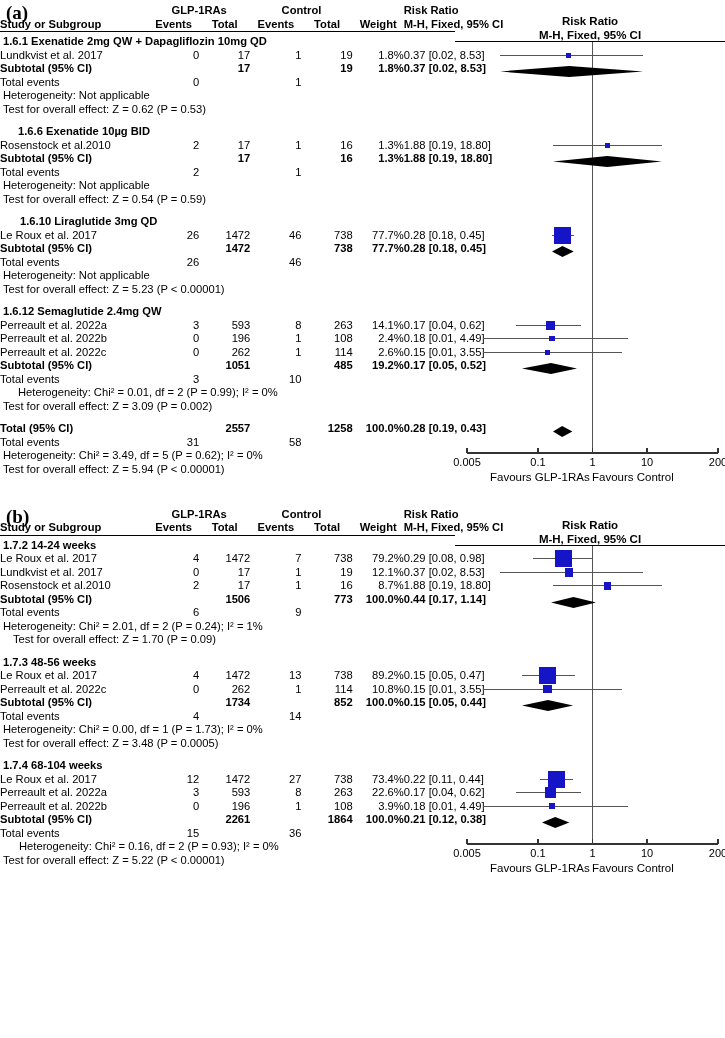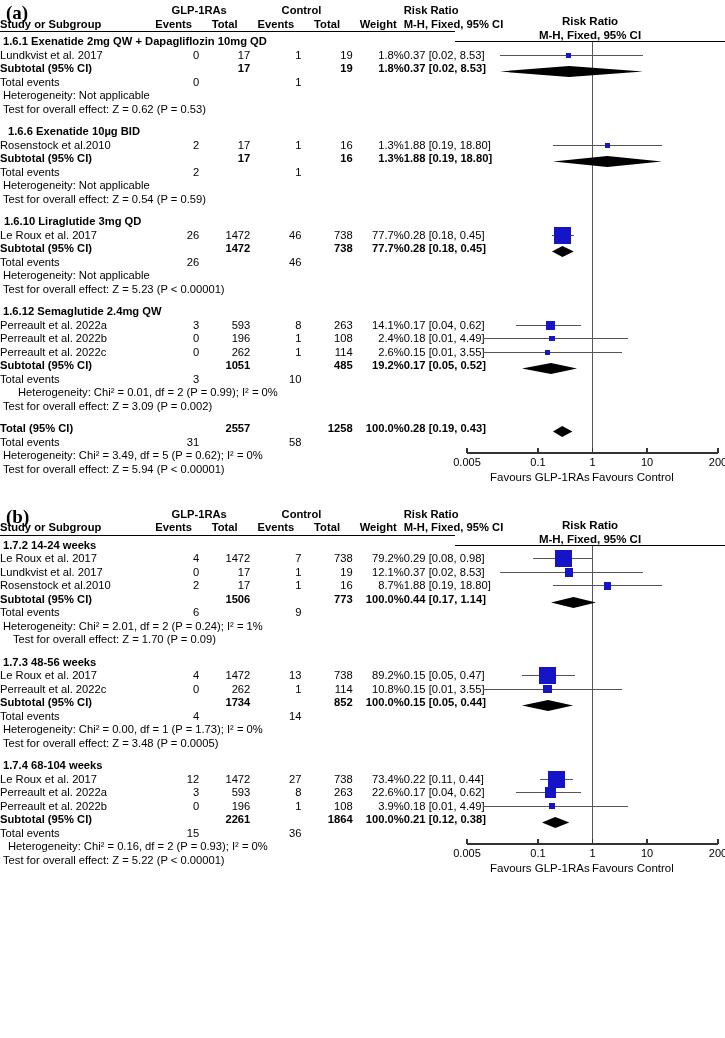--- a/index.html
+++ b/index.html
@@ -96,21 +96,21 @@
           <tr>
             <td colspan="7" class="note" style="padding-left: 3px;">Heterogeneity: Not applicable</td>
           </tr>
           <tr>
             <td colspan="7" class="note" style="padding-left: 3px;">Test for overall effect: Z = 0.62 (P = 0.53)</td>
           </tr>
           <tr class="spacer">
             <td colspan="7"></td>
           </tr>
           <tr>
-            <td colspan="7" class="bold" style="padding-left: 8px;">1.6.6 Exenatide 10µg BID</td>
+            <td colspan="7" class="bold" style="padding-left: 18px;">1.6.6 Exenatide 10µg BID</td>
           </tr>
           <tr>
             <td class="c-study">Rosenstock et al.2010</td>
             <td class="c-e1">2</td>
             <td class="c-t1">17</td>
             <td class="c-e2">1</td>
             <td class="c-t2">16</td>
             <td class="c-w">1.3%</td>
             <td class="c-rr">1.88 [0.19, 18.80]</td>
           </tr>
@@ -135,21 +135,21 @@
           <tr>
             <td colspan="7" class="note" style="padding-left: 3px;">Heterogeneity: Not applicable</td>
           </tr>
           <tr>
             <td colspan="7" class="note" style="padding-left: 3px;">Test for overall effect: Z = 0.54 (P = 0.59)</td>
           </tr>
           <tr class="spacer">
             <td colspan="7"></td>
           </tr>
           <tr>
-            <td colspan="7" class="bold" style="padding-left: 4px;">1.6.10 Liraglutide 3mg QD</td>
+            <td colspan="7" class="bold" style="padding-left: 20px;">1.6.10 Liraglutide 3mg QD</td>
           </tr>
           <tr>
             <td class="c-study">Le Roux et al. 2017</td>
             <td class="c-e1">26</td>
             <td class="c-t1">1472</td>
             <td class="c-e2">46</td>
             <td class="c-t2">738</td>
             <td class="c-w">77.7%</td>
             <td class="c-rr">0.28 [0.18, 0.45]</td>
           </tr>
@@ -480,21 +480,21 @@
           <tr>
             <td class="c-study">Total events</td>
             <td class="c-e1">15</td>
             <td class="c-t1"></td>
             <td class="c-e2">36</td>
             <td class="c-t2"></td>
             <td class="c-w"></td>
             <td class="c-rr"></td>
           </tr>
           <tr>
-            <td colspan="7" class="note" style="padding-left: 8px;">Heterogeneity: Chi² = 0.16, df = 2 (P = 0.93); I² = 0%</td>
+            <td colspan="7" class="note" style="padding-left: 19px;">Heterogeneity: Chi² = 0.16, df = 2 (P = 0.93); I² = 0%</td>
           </tr>
           <tr>
             <td colspan="7" class="note" style="padding-left: 3px;">Test for overall effect: Z = 5.22 (P &lt; 0.00001)</td>
           </tr>
           <tr class="spacer">
             <td colspan="7"></td>
           </tr>
         </tbody>
       </table>
       <div class="plot-hdr" style="top: 11px;">Risk Ratio</div>

